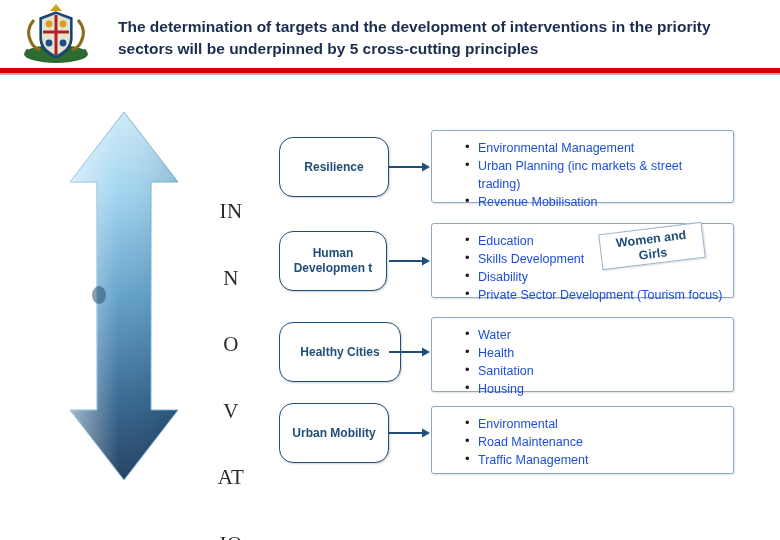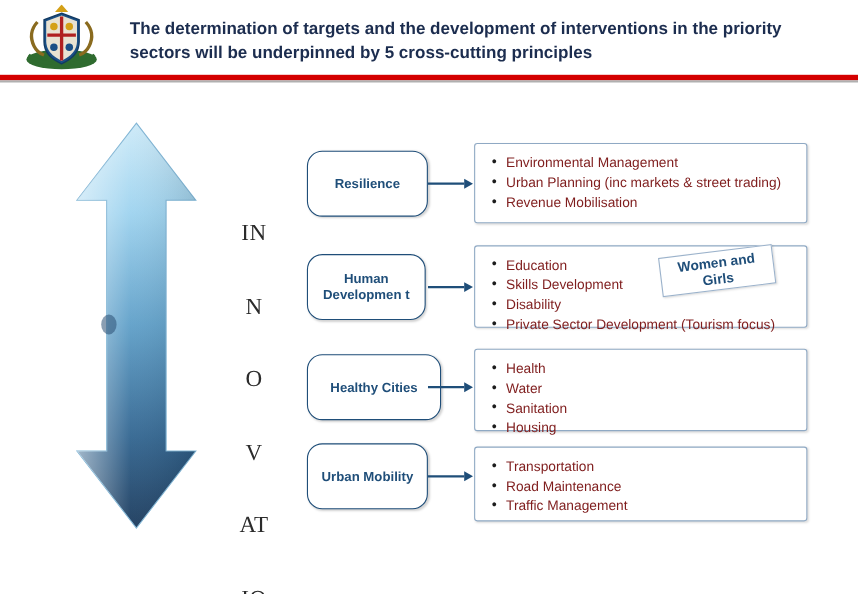--- a/index.html
+++ b/index.html
@@ -90,24 +90,24 @@
     justify-content: center;
     box-sizing: border-box;
     line-height: 1.25;
     box-shadow: 1px 1px 2px rgba(0,0,0,0.18);
   }
   .detail {
     position: absolute;
     border: 1.3px solid #8fa9c4;
     background: #ffffff;
     border-radius: 3px;
-    color: #7f1d1d;
+    color: #1d4ed8;
     font-size: 12.5px;
     box-sizing: border-box;
-    padding: 8px 10px 6px 12px;
+    padding: 8px 10px 6px 30px;
     box-shadow: 1px 1px 2px rgba(0,0,0,0.13);
   }
   .detail ul {
     margin: 0;
     padding: 0 0 0 16px;
     list-style: none;
   }
   .detail li {
     position: relative;
     line-height: 1.44;
@@ -244,33 +244,33 @@
 
 <div class="pillar" style="left:279px; top:322px; width:122px; height:60px;">
   <span>Healthy Cities</span>
 </div>
 <svg class="connector" style="left:389px; top:347px; width:42px;" width="42" height="10" viewBox="0 0 42 10">
   <line x1="0" y1="5" x2="33" y2="5" stroke="#1f4e79" stroke-width="2"></line>
   <path d="M33 0.5 L41 5 L33 9.5 Z" fill="#1f4e79"></path>
 </svg>
 <div class="detail" style="left:431px; top:317px; width:303px; height:75px;">
   <ul>
+    <li>Water</li>
     <li>Health</li>
-    <li>Water</li>
     <li>Sanitation</li>
     <li>Housing</li>
   </ul>
 </div>
 
 <div class="pillar" style="left:279px; top:403px; width:110px; height:60px;">
   <span>Urban Mobility</span>
 </div>
 <svg class="connector" style="left:389px; top:428px; width:42px;" width="42" height="10" viewBox="0 0 42 10">
   <line x1="0" y1="5" x2="33" y2="5" stroke="#1f4e79" stroke-width="2"></line>
   <path d="M33 0.5 L41 5 L33 9.5 Z" fill="#1f4e79"></path>
 </svg>
 <div class="detail" style="left:431px; top:406px; width:303px; height:68px;">
   <ul>
-    <li>Transportation</li>
+    <li>Environmental</li>
     <li>Road Maintenance</li>
     <li>Traffic Management</li>
   </ul>
 </div>
 
 </body></html>

